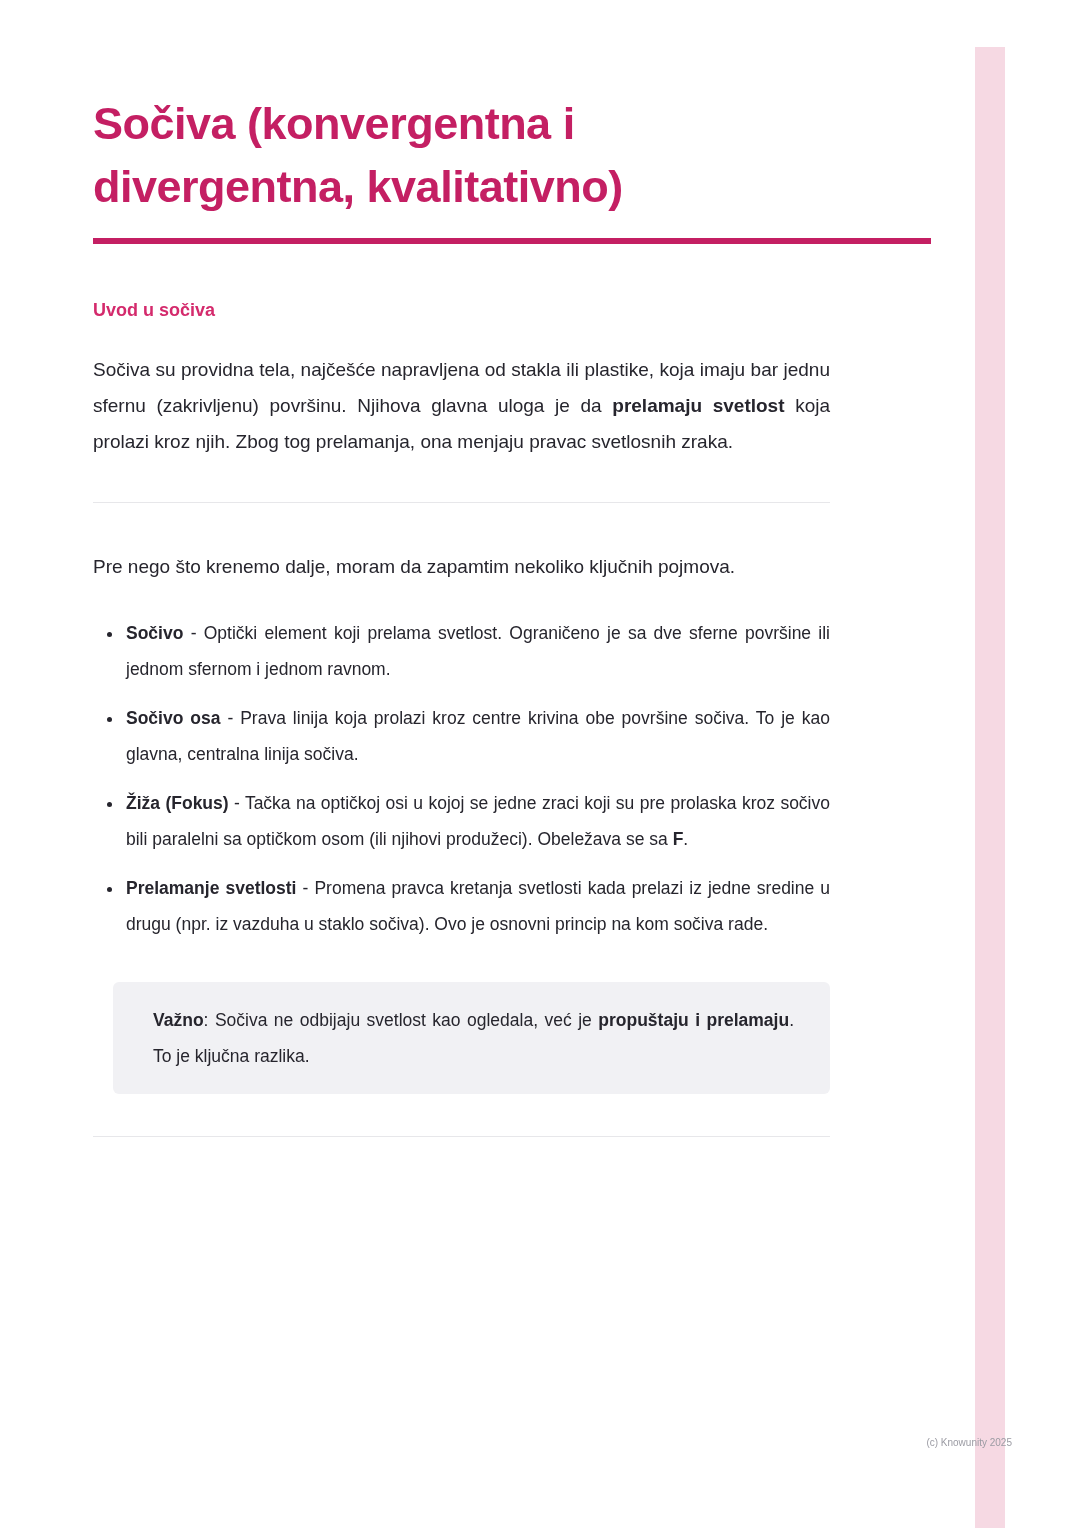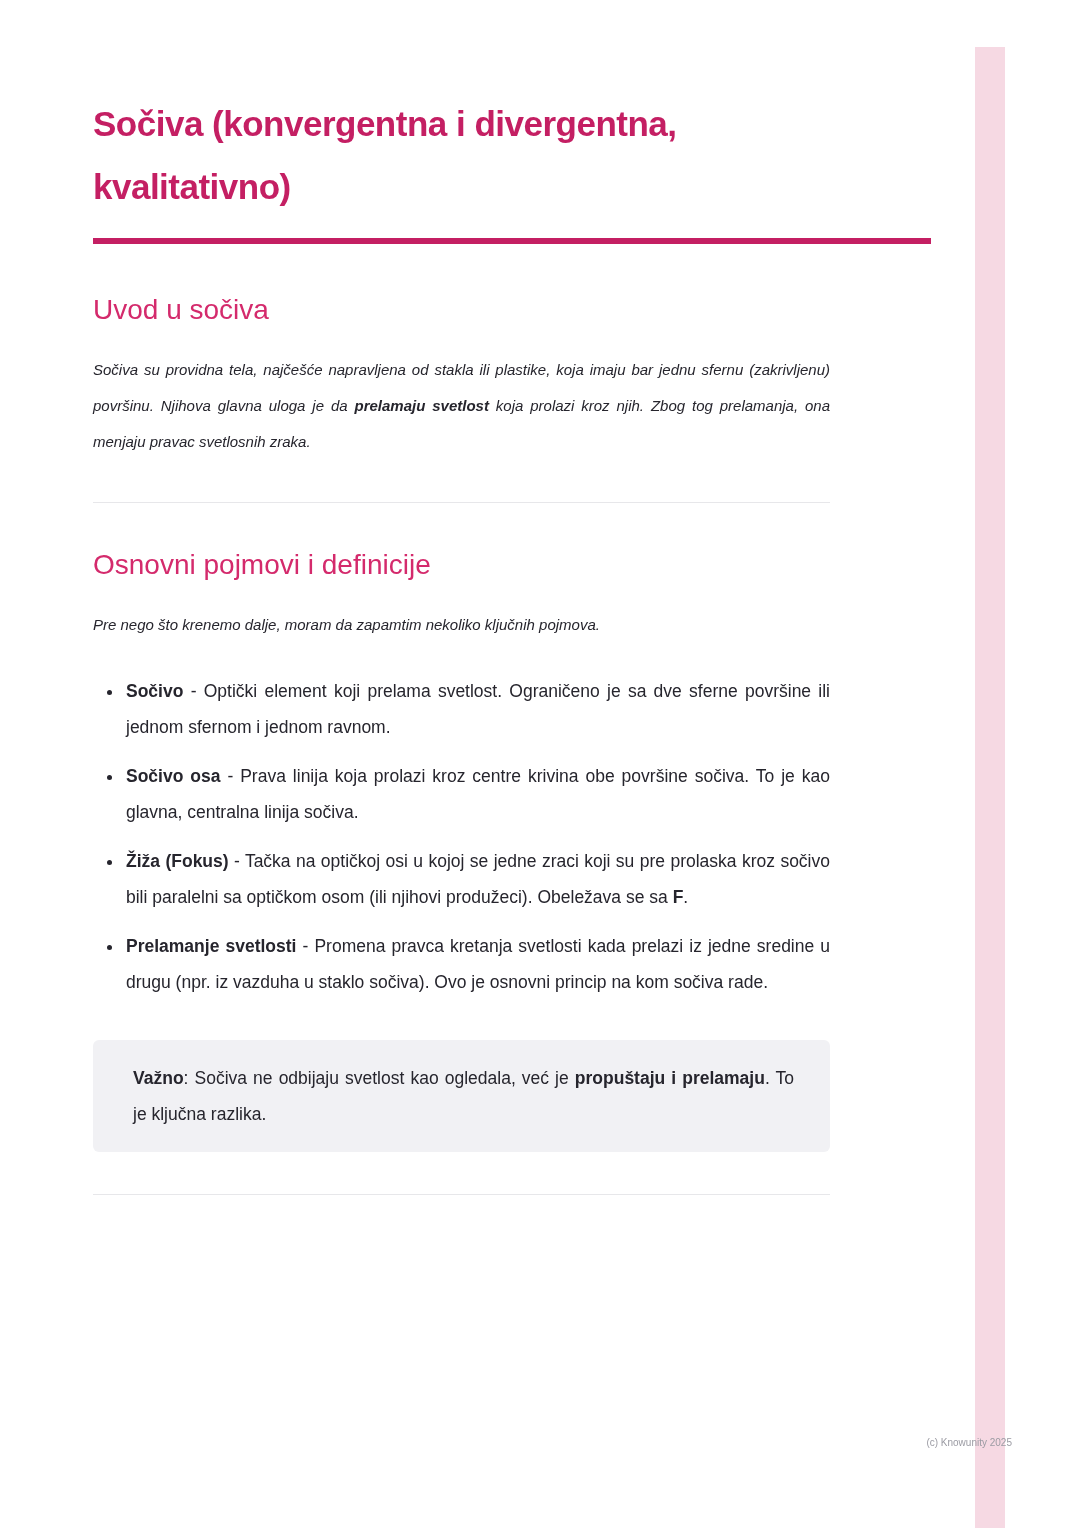--- a/index.html
+++ b/index.html
@@ -18,41 +18,40 @@
     position:relative;overflow:hidden;
     background:#ffffff;
     font-family:"Liberation Sans", sans-serif;
     color:var(--body-text);
   }
   .content{
     position:absolute;left:93px;top:0;width:737px;
   }
   h1.page-title{
     margin:92px 0 20px 0;
-    font-size:35px;line-height:63px;
+    font-size:45px;line-height:63px;
     letter-spacing:-0.5px;
     font-weight:bold;
     color:var(--accent);
   }
   .title-rule{
     width:838px;height:6px;
     background:var(--accent);
     margin:0 0 50px 0;
   }
   h2.section-heading{
     margin:0 0 26px 0;
-    font-size:28px;line-height:32px;
-    font-weight:normal;
+    font-size:18px;line-height:32px;
+    font-weight:bold;
     color:var(--heading);
   }
   p.body-para{
     margin:0 0 20px 0;
-    font-size:15px;line-height:36px;
+    font-size:19px;line-height:36px;
     text-align:justify;
-    font-style:italic;
   }
   strong{font-weight:bold;color:var(--body-text);}
   .divider{
     height:1px;background:var(--divider);
     margin:42px 0 46px 0;width:737px;
   }
   ul.def-list{
     margin:30px 0 8px 0;
     padding:0 0 0 31px;
     list-style:disc;
@@ -63,20 +62,21 @@
     margin:0 0 13px 0;
     padding-left:2px;
   }
   .callout{
     margin-top:40px;
     background:var(--callout-bg);
     border-radius:6px;
     padding:20px 36px 20px 40px;
     font-size:17.5px;line-height:36px;
     text-align:justify;
+    margin-left:20px;
   }
   .side-stripe{
     position:absolute;
     top:47px;right:75px;bottom:0;
     width:30px;
     background:var(--stripe);
   }
   .footer-credit{
     position:absolute;
     top:1437px;right:68px;
@@ -95,21 +95,20 @@
   <h1 class="page-title">Sočiva (konvergentna i divergentna, kvalitativno)</h1>
   <div class="title-rule"></div>
 
   <h2 class="section-heading">Uvod u sočiva</h2>
 
   <p class="body-para"><span>Sočiva su providna tela, najčešće napravljena od stakla ili plastike, koja imaju bar jednu sfernu (zakrivljenu) površinu. Njihova glavna uloga je da </span><strong>prelamaju svetlost</strong><span> koja prolazi kroz njih. Zbog tog prelamanja, ona menjaju pravac svetlosnih zraka.</span></p>
 
 
   <div class="divider"></div>
 
-  <h2 class="section-heading">Osnovni pojmovi i definicije</h2>
 
   <p class="body-para">Pre nego što krenemo dalje, moram da zapamtim nekoliko ključnih pojmova.</p>
 
   <ul class="def-list">
     <li><strong>Sočivo</strong><span> - Optički element koji prelama svetlost. Ograničeno je sa dve sferne površine ili jednom sfernom i jednom ravnom.</span></li>
     <li><strong>Sočivo osa</strong><span> - Prava linija koja prolazi kroz centre krivina obe površine sočiva. To je kao glavna, centralna linija sočiva.</span></li>
     <li><strong>Žiža (Fokus)</strong><span> - Tačka na optičkoj osi u kojoj se jedne zraci koji su pre prolaska kroz sočivo bili paralelni sa optičkom osom (ili njihovi produžeci). Obeležava se sa </span><strong>F</strong><span>.</span></li>
     <li><strong>Prelamanje svetlosti</strong><span> - Promena pravca kretanja svetlosti kada prelazi iz jedne sredine u drugu (npr. iz vazduha u staklo sočiva). Ovo je osnovni princip na kom sočiva rade.</span></li>
   </ul>
 

